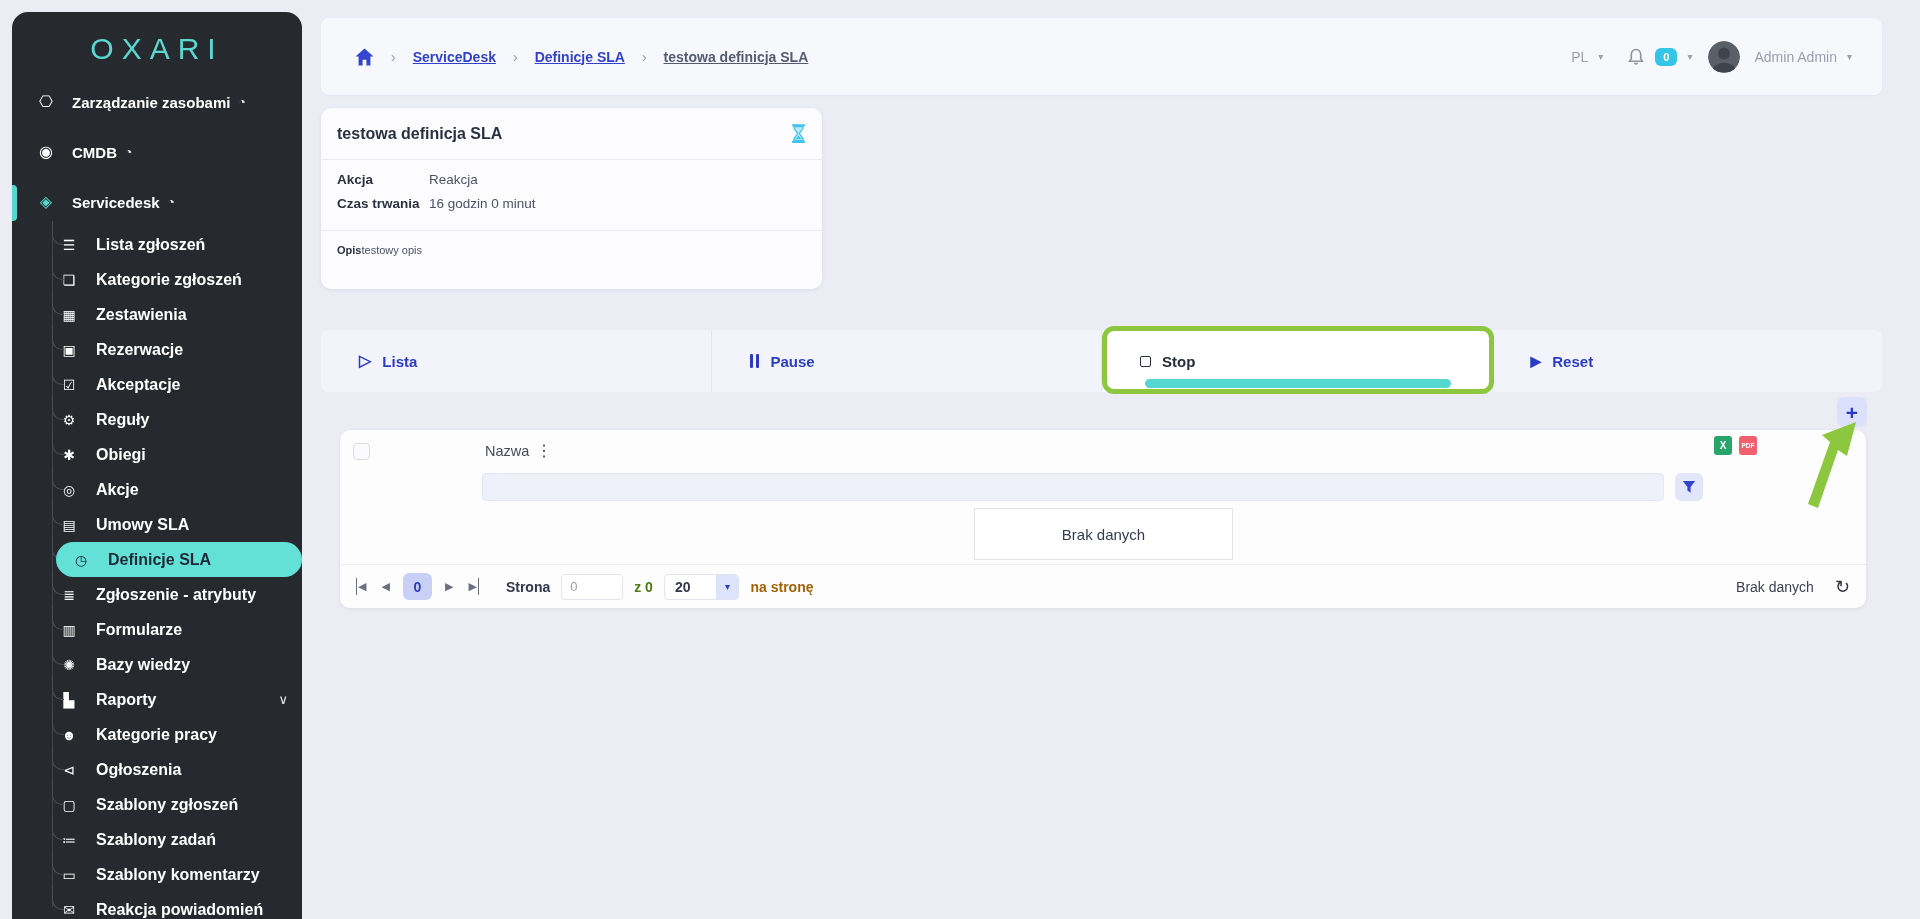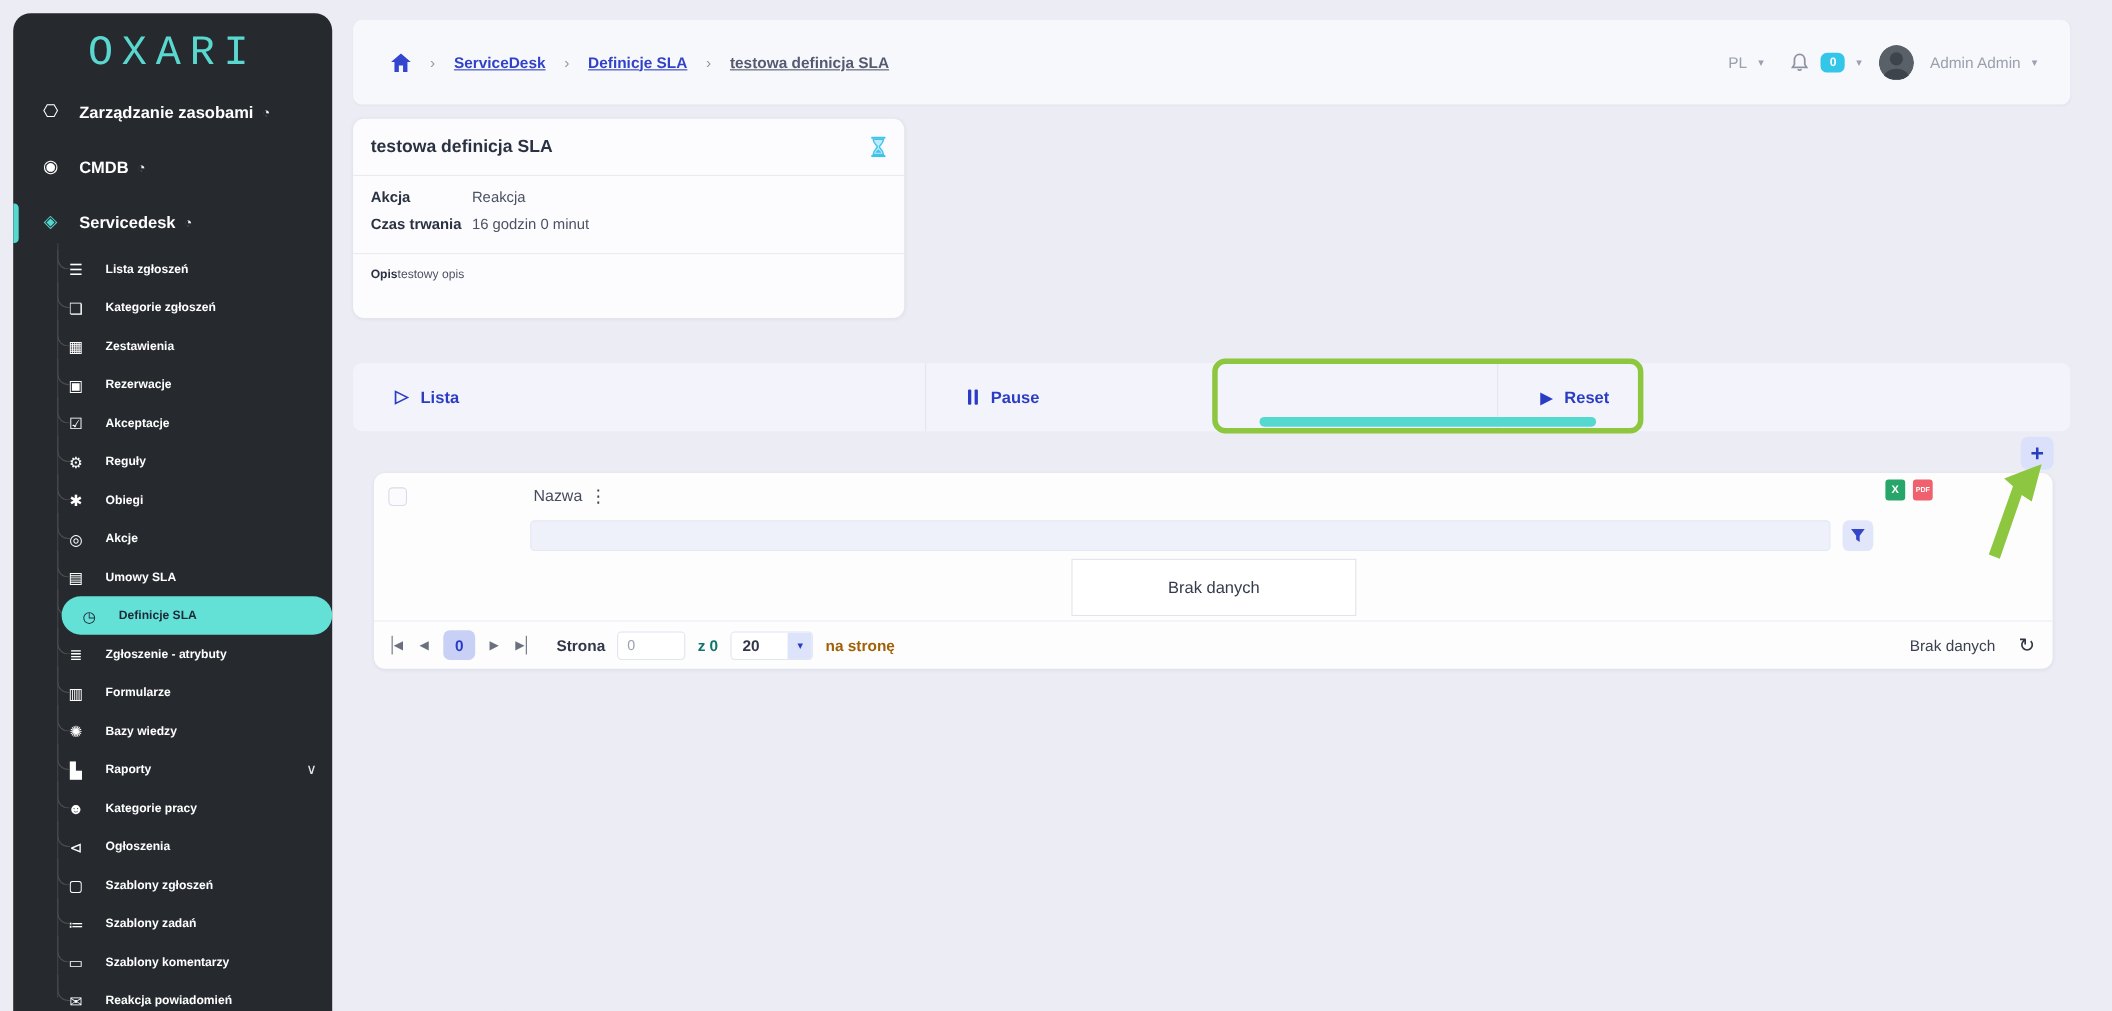--- a/index.html
+++ b/index.html
@@ -3,34 +3,34 @@
 <meta charset="utf-8">
 <style>
   * { margin:0; padding:0; box-sizing:border-box; }
   html,body { width:1920px; height:919px; overflow:hidden; }
   body { background:#ebecf4; font-family:"Liberation Sans", sans-serif; font-size:14px; color:#3c4252; position:relative; }
 
   
   .sidebar { position:absolute; left:12px; top:12px; width:290px; height:907px; background:#26292e;
              border-radius:16px 16px 0 0; overflow:hidden; z-index:5; }
   .logo { height:65px; display:flex; align-items:center; justify-content:center;
-          color:#5ad8d0; font-size:38px; letter-spacing:8px; font-weight:500; padding-top:8px;
-          font-family:Liberation Mono, monospace; }
+          color:#5ad8d0; font-size:30px; letter-spacing:8px; font-weight:500; padding-top:8px;
+          font-family:Liberation Sans, sans-serif; }
   .tree-line { position:absolute; left:40px; top:215px; width:1px; height:680px; background:#4b4f55; opacity:.75; }
   .side-indicator { position:absolute; left:0; top:173px; width:5px; height:36px; background:#54d8cf; border-radius:0 4px 4px 0; }
   .nav { position:absolute; top:65px; left:0; right:0; }
   .nav-item { display:flex; align-items:center; color:#ffffff; cursor:pointer; position:relative; }
   .nav-item.lvl0 { height:50px; padding-left:22px; }
   .nav-item.lvl1 { height:35px; padding-left:46px; }
   .nav-item.lvl1::before { content:""; position:absolute; left:40px; top:-6px; width:11px; height:23px;
         border-left:1px solid #4b4f55; border-bottom:1px solid #4b4f55; border-bottom-left-radius:10px; }
   .ni-icon { width:24px; text-align:center; font-size:16px; line-height:1; flex:0 0 auto; }
   .lvl1 .ni-icon { width:22px; font-size:14px; }
   .ni-label { margin-left:14px; font-weight:700; font-size:15px; white-space:nowrap; }
-  .lvl1 .ni-label { font-size:11px; margin-left:16px; }
+  .lvl1 .ni-label { font-size:16px; margin-left:16px; }
   .ni-gauge { margin-left:8px; font-size:12px; opacity:.95; }
   .ni-chevron { position:absolute; right:14px; font-size:13px; color:#e8eaec; }
   .nav-item.teal-ico .ni-icon { color:#54d8cf; }
   .nav-item.active { color:#1d2936; }
   .nav-item.active::after { content:""; position:absolute; left:44px; right:0; top:0; bottom:0;
         background:#63e1d7; border-radius:18px; z-index:0; }
   .nav-item.active .ni-icon, .nav-item.active .ni-label { position:relative; z-index:1; }
   .nav-item.active .ni-icon { margin-left:12px; }
 
   
@@ -106,21 +106,21 @@
            display:flex; align-items:center; padding:0 16px; gap:11px; font-size:14px; color:#3c4252; }
   .pg-nav { color:#6b7080; font-size:11px; cursor:pointer; padding:2px; }
   .pg-first { border-left:1.5px solid #6b7080; padding-left:1px; }
   .pg-last { border-right:1.5px solid #6b7080; padding-right:1px; }
   .pg-page { width:29px; height:27px; background:#c9d0f5; border-radius:6px; color:#2b3cc4; font-weight:700;
              display:flex; align-items:center; justify-content:center; cursor:pointer; }
   .pg-label { font-weight:700; color:#32384a; margin-left:16px; }
   .pg-input { width:62px; height:26px; border:1px solid #e2e4f0; border-radius:4px; background:#fff;
               padding:0 8px; font-size:13px; color:#555; }
   .pg-input::placeholder { color:#9ba0ae; }
-  .pg-of { font-weight:700; color:#0f766e; }
+  .pg-of { font-weight:700; color:#4d7c0f; }
   .pg-select { height:26px; display:flex; align-items:stretch; border:1px solid #e2e4f0; border-radius:4px;
                overflow:hidden; cursor:pointer; background:#fff;gap:16px; }
   .pg-size { display:flex; align-items:center; padding:0 10px; font-weight:700; color:#32384a; }
   .pg-caret { width:22px; background:#dde3fa; display:flex; align-items:center; justify-content:center;
               color:#2b3cc4; font-size:10px; }
   .pg-per { font-weight:700; color:#a16207; }
   .pg-spacer { flex:1; }
   .pg-status { color:#3c4252; font-weight:400; }
   .refresh { font-size:18px; color:#2f3542; margin-left:10px; cursor:pointer; }
 </style>
@@ -291,20 +291,24 @@
 
 <div class="action-bar">
   <div class="seg">
     <span class="tri-outline">▷</span>
     <span>Lista</span>
   </div>
   <div class="seg">
     <span class="pause-bars"></span>
     <span>Pause</span>
   </div>
+  <div class="seg stop">
+    <span class="stop-square"></span>
+    <span>Stop</span>
+  </div>
   <div class="seg">
     <span class="tri-filled">▶</span>
     <span>Reset</span>
   </div>
 </div>
 
 <div class="annot-box"></div>
 <div class="annot-teal"></div>
 <svg class="annot-arrow" width="74" height="94" viewBox="0 0 74 94">
   <path d="M60 4 L26 17 L34 24 L12 86 L22 90 L42 32 L51 38 Z" fill="#8dc63f"></path>

